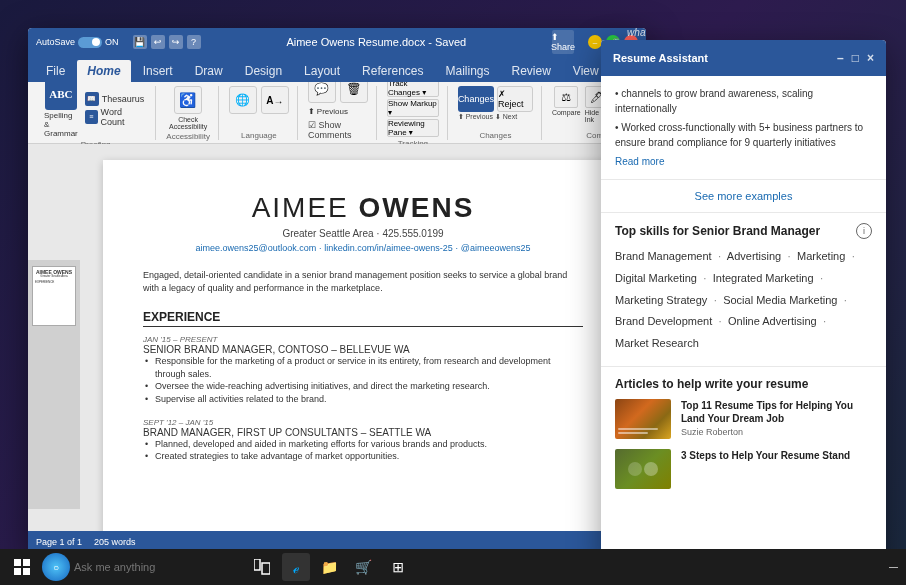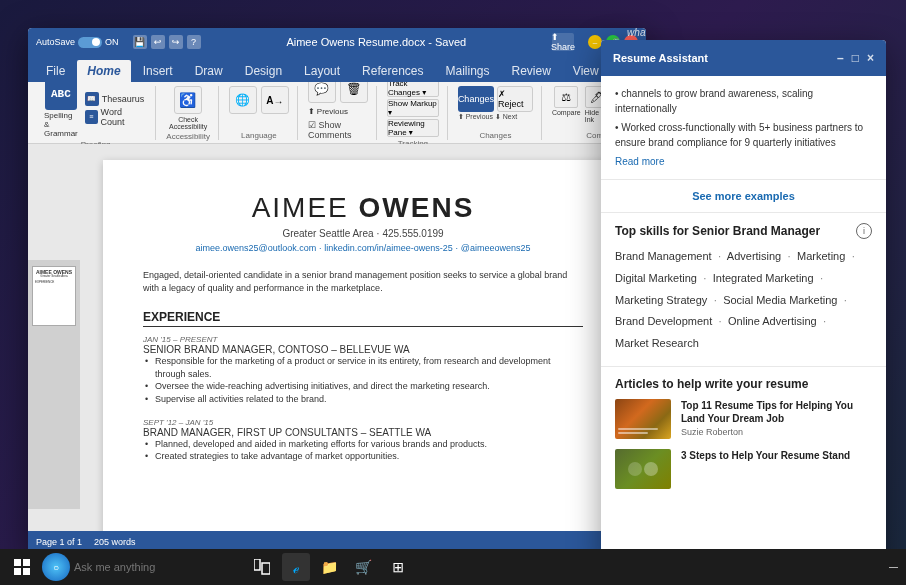--- a/index.html
+++ b/index.html
@@ -385,21 +385,21 @@
       cursor: pointer;
       text-decoration: none;
     }
 
     .see-more-btn {
       display: block;
       text-align: center;
       padding: 10px;
       color: #1a6ab1;
       font-size: 11px;
-      font-weight: 700;
+      font-weight: 400;
       cursor: pointer;
       border-bottom: 1px solid #e8e8e8;
     }
 
     .top-skills-section {
       padding: 10px 14px;
       border-bottom: 1px solid #e8e8e8;
     }
 
     .top-skills-header {
@@ -645,21 +645,21 @@
         <div class="title-bar-icon">↩</div>
         <div class="title-bar-icon">↪</div>
         <div class="title-bar-icon">?</div>
       </div>
     </div>
     <div>
       <span style="font-size:11px;">Aimee Owens Resume.docx - Saved</span>
     </div>
     <div class="title-bar-right">
       <div style="display:flex;align-items:center;gap:6px;margin-right:10px;">
-        <div style="width:22px;height:18px;background:rgba(255,255,255,0.15);border-radius:2px;display:flex;align-items:center;justify-content:center;font-size:9px;cursor:pointer;">⬆ Share</div>
+        <div style="width:22px;height:24px;background:rgba(255,255,255,0.15);border-radius:2px;display:flex;align-items:center;justify-content:center;font-size:9px;cursor:pointer;">⬆ Share</div>
       </div>
       <div class="window-btn btn-min">–</div>
       <div class="window-btn btn-max">□</div>
       <div class="window-btn btn-close">×</div>
     </div>
   </div>
 
   <div class="ribbon">
     <div class="ribbon-tabs">
       <div class="ribbon-tab">File</div>
@@ -676,21 +676,21 @@
         <span style="font-size:10px;">🔍</span>
         <span>Tell me what you want to do</span>
       </div>
     </div>
 
     <div class="ribbon-tools">
 
       <div class="ribbon-group">
         <div style="display:flex;gap:4px;align-items:center;">
           <div style="display:flex;flex-direction:column;align-items:center;">
-            <div class="ribbon-btn-large" style="font-size:11px;font-family:Liberation Mono, monospace;text-align:center;">ABC</div>
+            <div class="ribbon-btn-large" style="font-size:11px;font-family:Liberation Serif, serif;text-align:center;">ABC</div>
             <div style="font-size:8px;color:#333;margin-top:1px;">Spelling &amp;</div>
             <div style="font-size:8px;color:#333;">Grammar</div>
           </div>
           <div style="display:flex;flex-direction:column;gap:2px;">
             <div class="ribbon-btn-small">
               <div class="ribbon-icon" style="font-size:7px;">📖</div>
               <span>Thesaurus</span>
             </div>
             <div class="ribbon-btn-small">
               <div class="ribbon-icon" style="font-size:7px;">≡</div>

